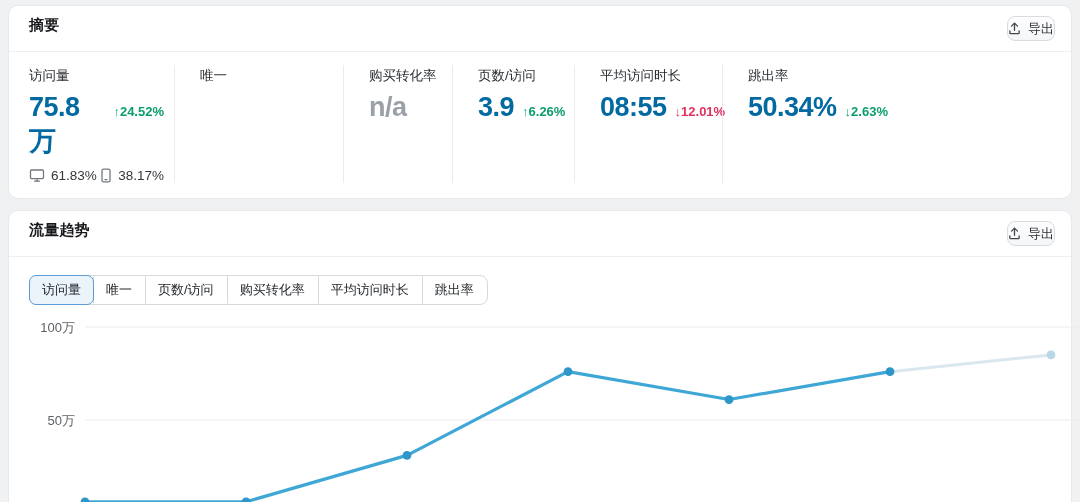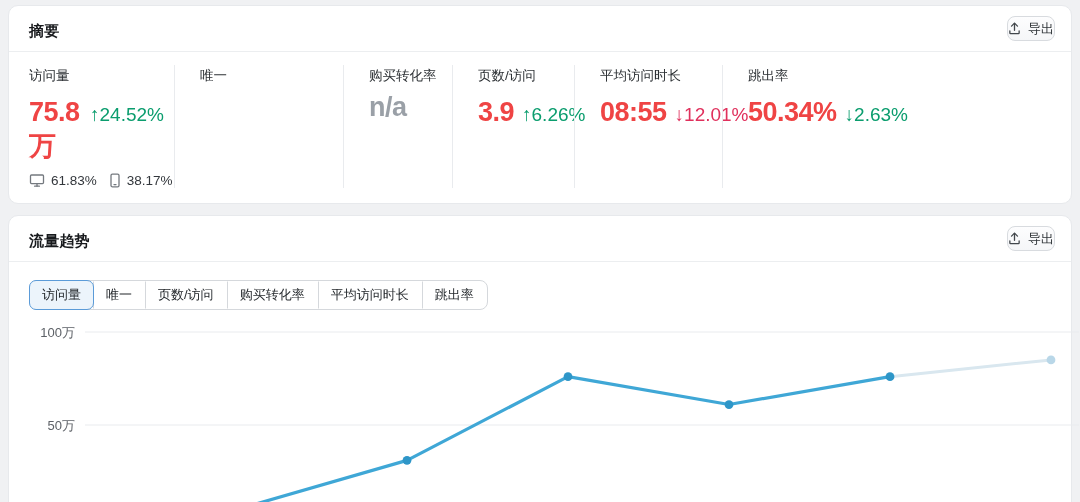--- a/index.html
+++ b/index.html
@@ -10,21 +10,21 @@
     color:#1b1e21;
   }
   .page { padding:5px 8px; display:flex; flex-direction:column; gap:11px; }
   .card {
     background:#ffffff;
     border:1px solid #e7e9ec;
     border-radius:10px;
     width:1064px;
   }
   .card-header {
-    display:flex; align-items:flex-end; justify-content:space-between;
+    display:flex; align-items:flex-start; justify-content:space-between;
     padding:10px 16px 10px 20px;
     border-bottom:1px solid #eceef0;
     min-height:42px;
   }
   .card-title { font-size:15px; font-weight:700; color:#17191c; letter-spacing:.2px; }
   .export-btn {
     display:inline-flex; align-items:center; gap:7px;
     font-family:inherit; font-size:13px; color:#2e3337;
     background:linear-gradient(#fdfdfe,#f5f6f8);
     border:1px solid #d8dbdf; border-radius:8px;
@@ -37,26 +37,26 @@
   .metric { border-left:1px solid #e9ebee; padding:2px 10px 0 25px; }
   .metric:first-child { border-left:none; padding-left:20px; }
   .metric.m0 { width:165px; }
   .metric.m1 { width:169px; }
   .metric.m2 { width:109px; }
   .metric.m3 { width:122px; }
   .metric.m4 { width:148px; }
   .metric.m5 { flex:1; }
   .m-label { font-size:13.5px; color:#2c3034; font-weight:400; }
   .m-valrow { display:flex; align-items:baseline; gap:8px; margin-top:7px; }
-  .m-value { font-size:27px; font-weight:700; color:#ef4444; letter-spacing:-.5px; }
+  .m-value { font-size:27px; font-weight:700; color:#0369a1; letter-spacing:-.5px; }
   .m-value.muted { color:#9aa0a7; }
-  .m-delta { font-size:19px; font-weight:400;margin-top:12px; }
+  .m-delta { font-size:13px; font-weight:700;margin-top:12px; }
   .m-delta.positive { color:#0b9d6e; }
   .m-delta.negative { color:#e0305c; }
-  .m-devices { display:flex; gap:12px; margin-top:9px; font-size:13.5px; color:#33373c; align-items:center; }
+  .m-devices { display:flex; gap:0; margin-top:9px; font-size:13.5px; color:#33373c; align-items:center;justify-content:space-between; }
   .dev { display:inline-flex; align-items:center; gap:6px; }
   .dev-ico svg { display:block; }
 
   
   .trend-body { padding:18px 20px 6px; }
   .tabs {
     display:inline-flex;
     border:1px solid #d5d8dc;
     border-radius:8px;
     background:#fff;

